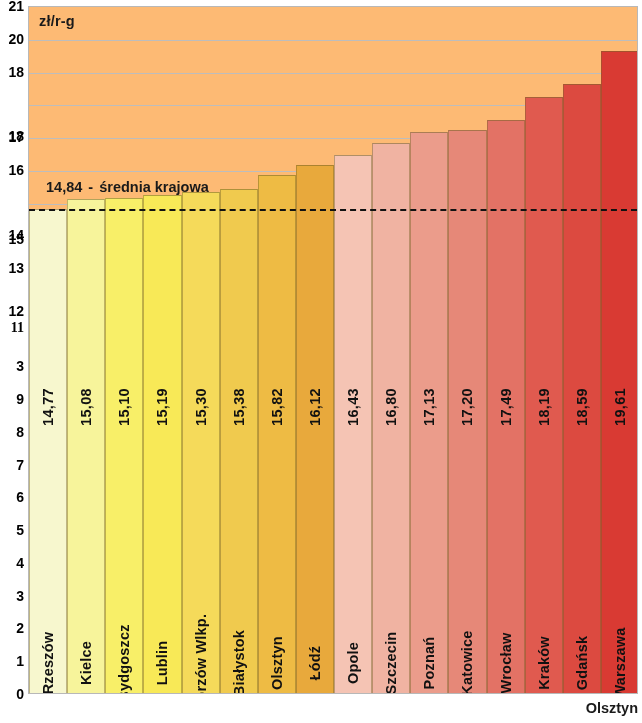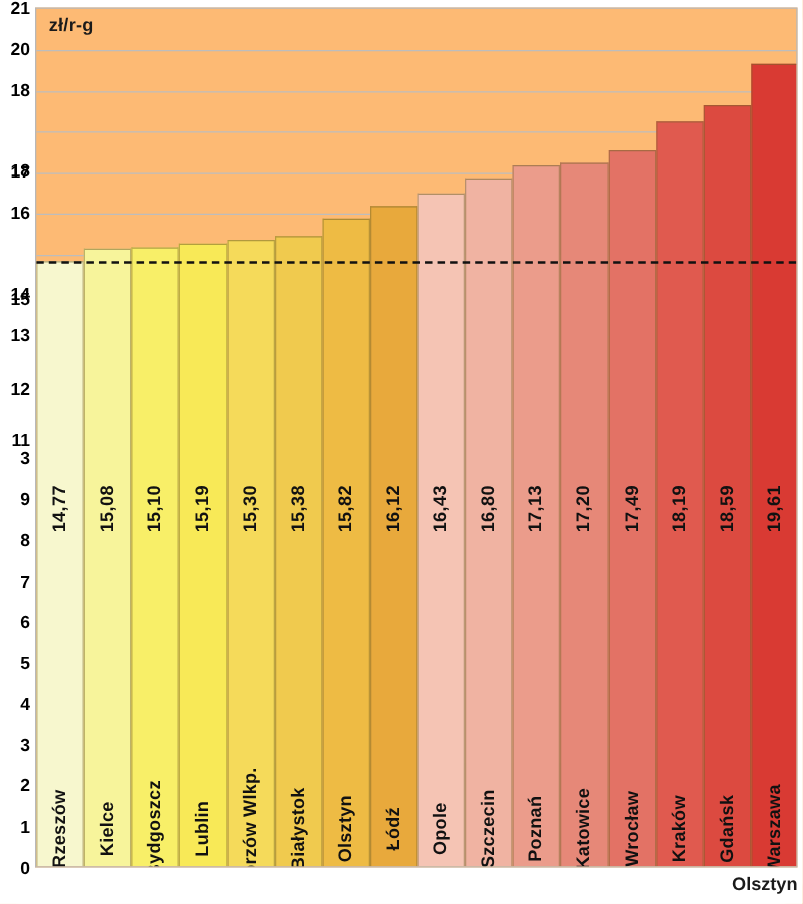--- a/index.html
+++ b/index.html
@@ -144,21 +144,21 @@
       <div class="y-tick-label" style="top: 6px;">21</div>
       <div class="y-tick-label" style="top: 38.7619px;">20</div>
       <div class="y-tick-label" style="top: 71.5238px;">18</div>
       <div class="y-tick-label" style="top: 105px; margin-top: 31px;">18</div>
       <div class="y-tick-label" style="top: 137.048px;">17</div>
       <div class="y-tick-label" style="top: 169.81px;">16</div>
       <div class="y-tick-label" style="top: 202.571px; margin-top: 36px;">15</div>
       <div class="y-tick-label" style="top: 235.333px;">14</div>
       <div class="y-tick-label" style="top: 268.095px;">13</div>
       <div class="y-tick-label" style="top: 311px;">12</div>
-      <div class="y-tick-label" style="top: 352px;">11</div>
+      <div class="y-tick-label" style="top: 328px; font-family: Liberation Serif, serif;">11</div>
       <div class="y-tick-label" style="top: 366.381px;">3</div>
       <div class="y-tick-label" style="top: 399.143px;">9</div>
       <div class="y-tick-label" style="top: 431.905px;">8</div>
       <div class="y-tick-label" style="top: 464.667px;">7</div>
       <div class="y-tick-label" style="top: 497.429px;">6</div>
       <div class="y-tick-label" style="top: 530.19px;">5</div>
       <div class="y-tick-label" style="top: 562.952px;">4</div>
       <div class="y-tick-label" style="top: 595.714px;">3</div>
       <div class="y-tick-label" style="top: 628.476px;">2</div>
       <div class="y-tick-label" style="top: 661.238px;">1</div>
@@ -253,17 +253,22 @@
           <span class="bar-value">18,59</span>
           <span class="bar-label">Gdańsk</span>
         </div>
         <div class="bar" style="left: 571.875px; width: 38.125px; height: 642.461px; background: rgb(217, 58, 51);">
           <span class="bar-value">19,61</span>
           <span class="bar-label">Warszawa</span>
         </div>
       </div>
 
     <div id="average-line" style="top: 201.813px;"></div>
+    <div id="average-label" style="top: 171.813px;">
+      <span>14,84</span>
+      <span class="avg-dash">-</span>
+      <span>średnia krajowa</span>
+    </div>
   </div>
 
   <div id="x-axis-title">Olsztyn</div>
 
 </div>
 
 </body></html>

